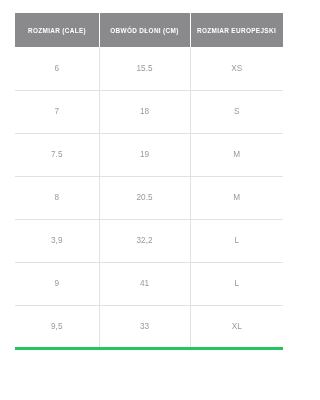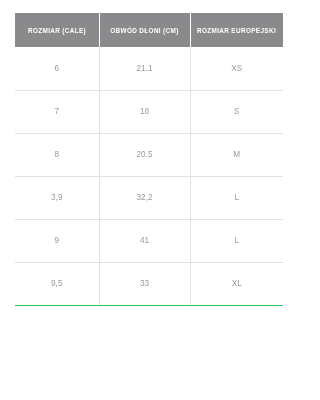--- a/index.html
+++ b/index.html
@@ -53,48 +53,53 @@
     text-align: center;
     height: 43px;
     vertical-align: middle;
     border-bottom: 1px solid #e2e2e2;
     box-sizing: border-box;
   }
   .size-table tbody td.col-sep {
     border-left: 1px solid #e2e2e2;
   }
   .size-table tbody tr:last-child td {
-    border-bottom: 1px solid #22c55e;
+    border-bottom: 3px solid #22c55e;
   }
   .c1 { width: 84px; }
   .c2 { width: 91px; }
   .c3 { width: 93px; }
 </style>
 </head>
 <body>
 
 <div class="page">
   <table class="size-table">
     <thead>
       <tr>
         <th class="c1">ROZMIAR (CALE)</th>
         <th class="c2 col-sep">OBWÓD DŁONI (CM)</th>
         <th class="c3 col-sep">ROZMIAR EUROPEJSKI</th>
       </tr>
     </thead>
     <tbody>
       <tr>
         <td class="c1">6</td>
-        <td class="c2 col-sep">21.1</td>
+        <td class="c2 col-sep">15.5</td>
         <td class="c3 col-sep">XS</td>
       </tr>
       <tr>
         <td class="c1">7</td>
         <td class="c2 col-sep">18</td>
         <td class="c3 col-sep">S</td>
+      </tr>
+      <tr>
+        <td class="c1">7.5</td>
+        <td class="c2 col-sep">19</td>
+        <td class="c3 col-sep">M</td>
       </tr>
       <tr>
         <td class="c1">8</td>
         <td class="c2 col-sep">20.5</td>
         <td class="c3 col-sep">M</td>
       </tr>
       <tr>
         <td class="c1">3,9</td>
         <td class="c2 col-sep">32,2</td>
         <td class="c3 col-sep">L</td>

